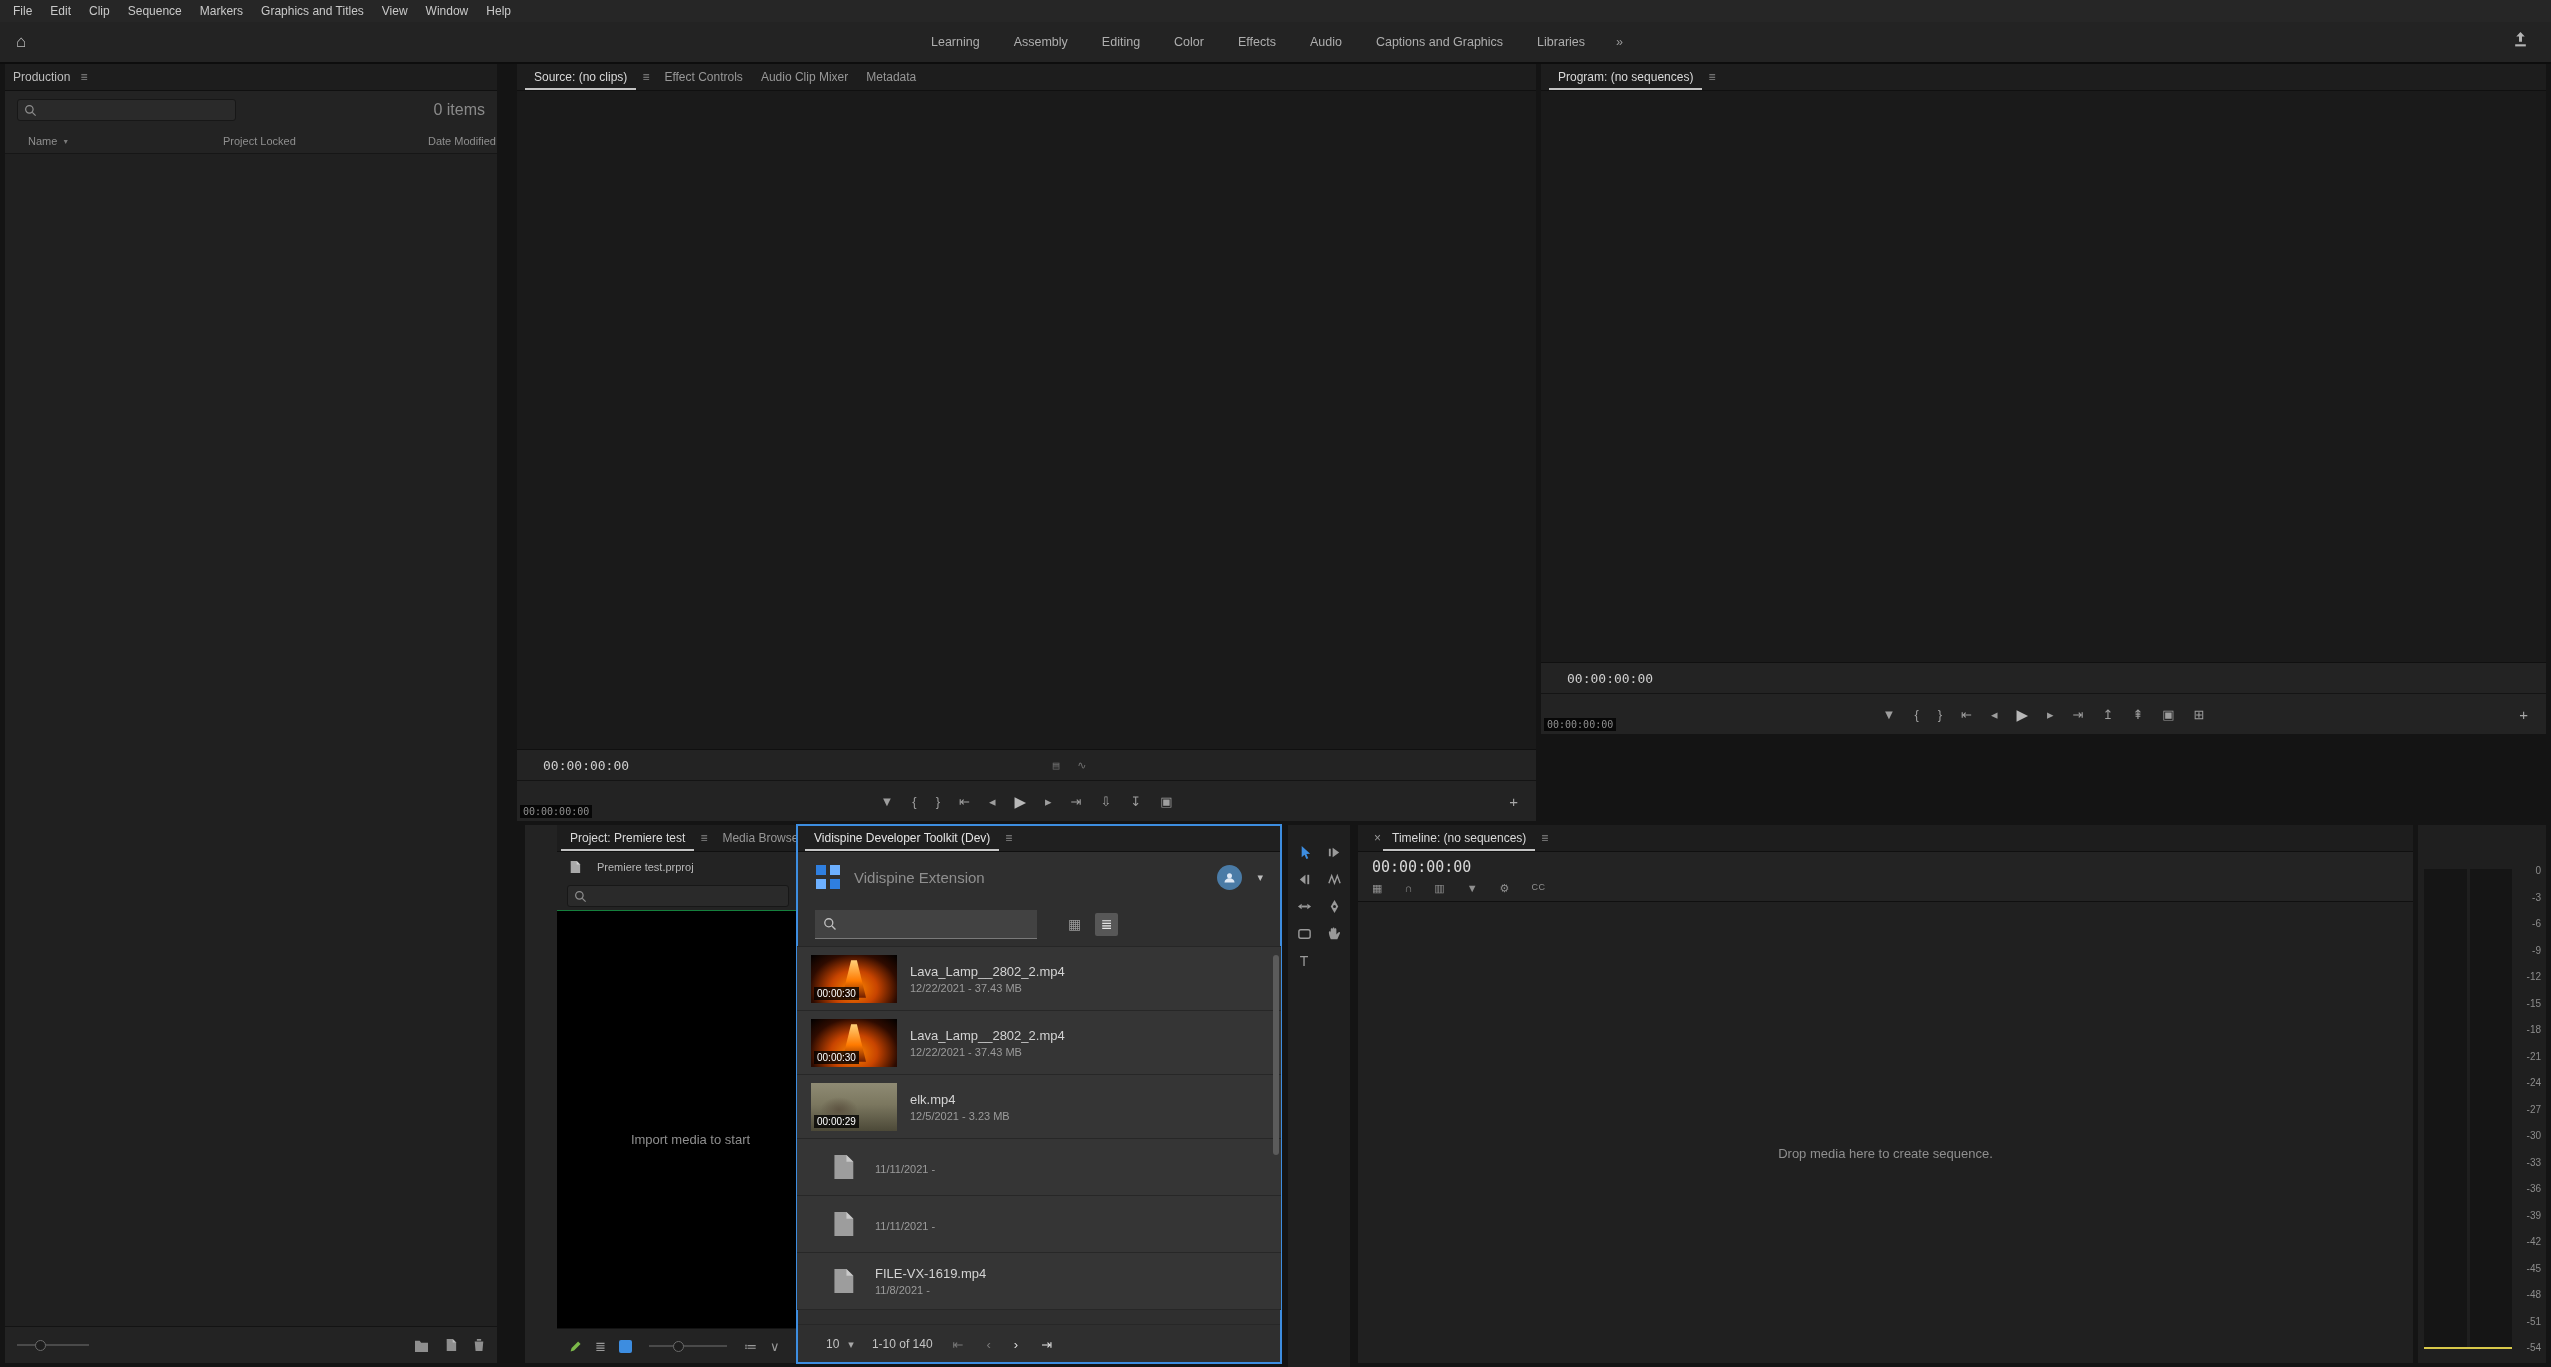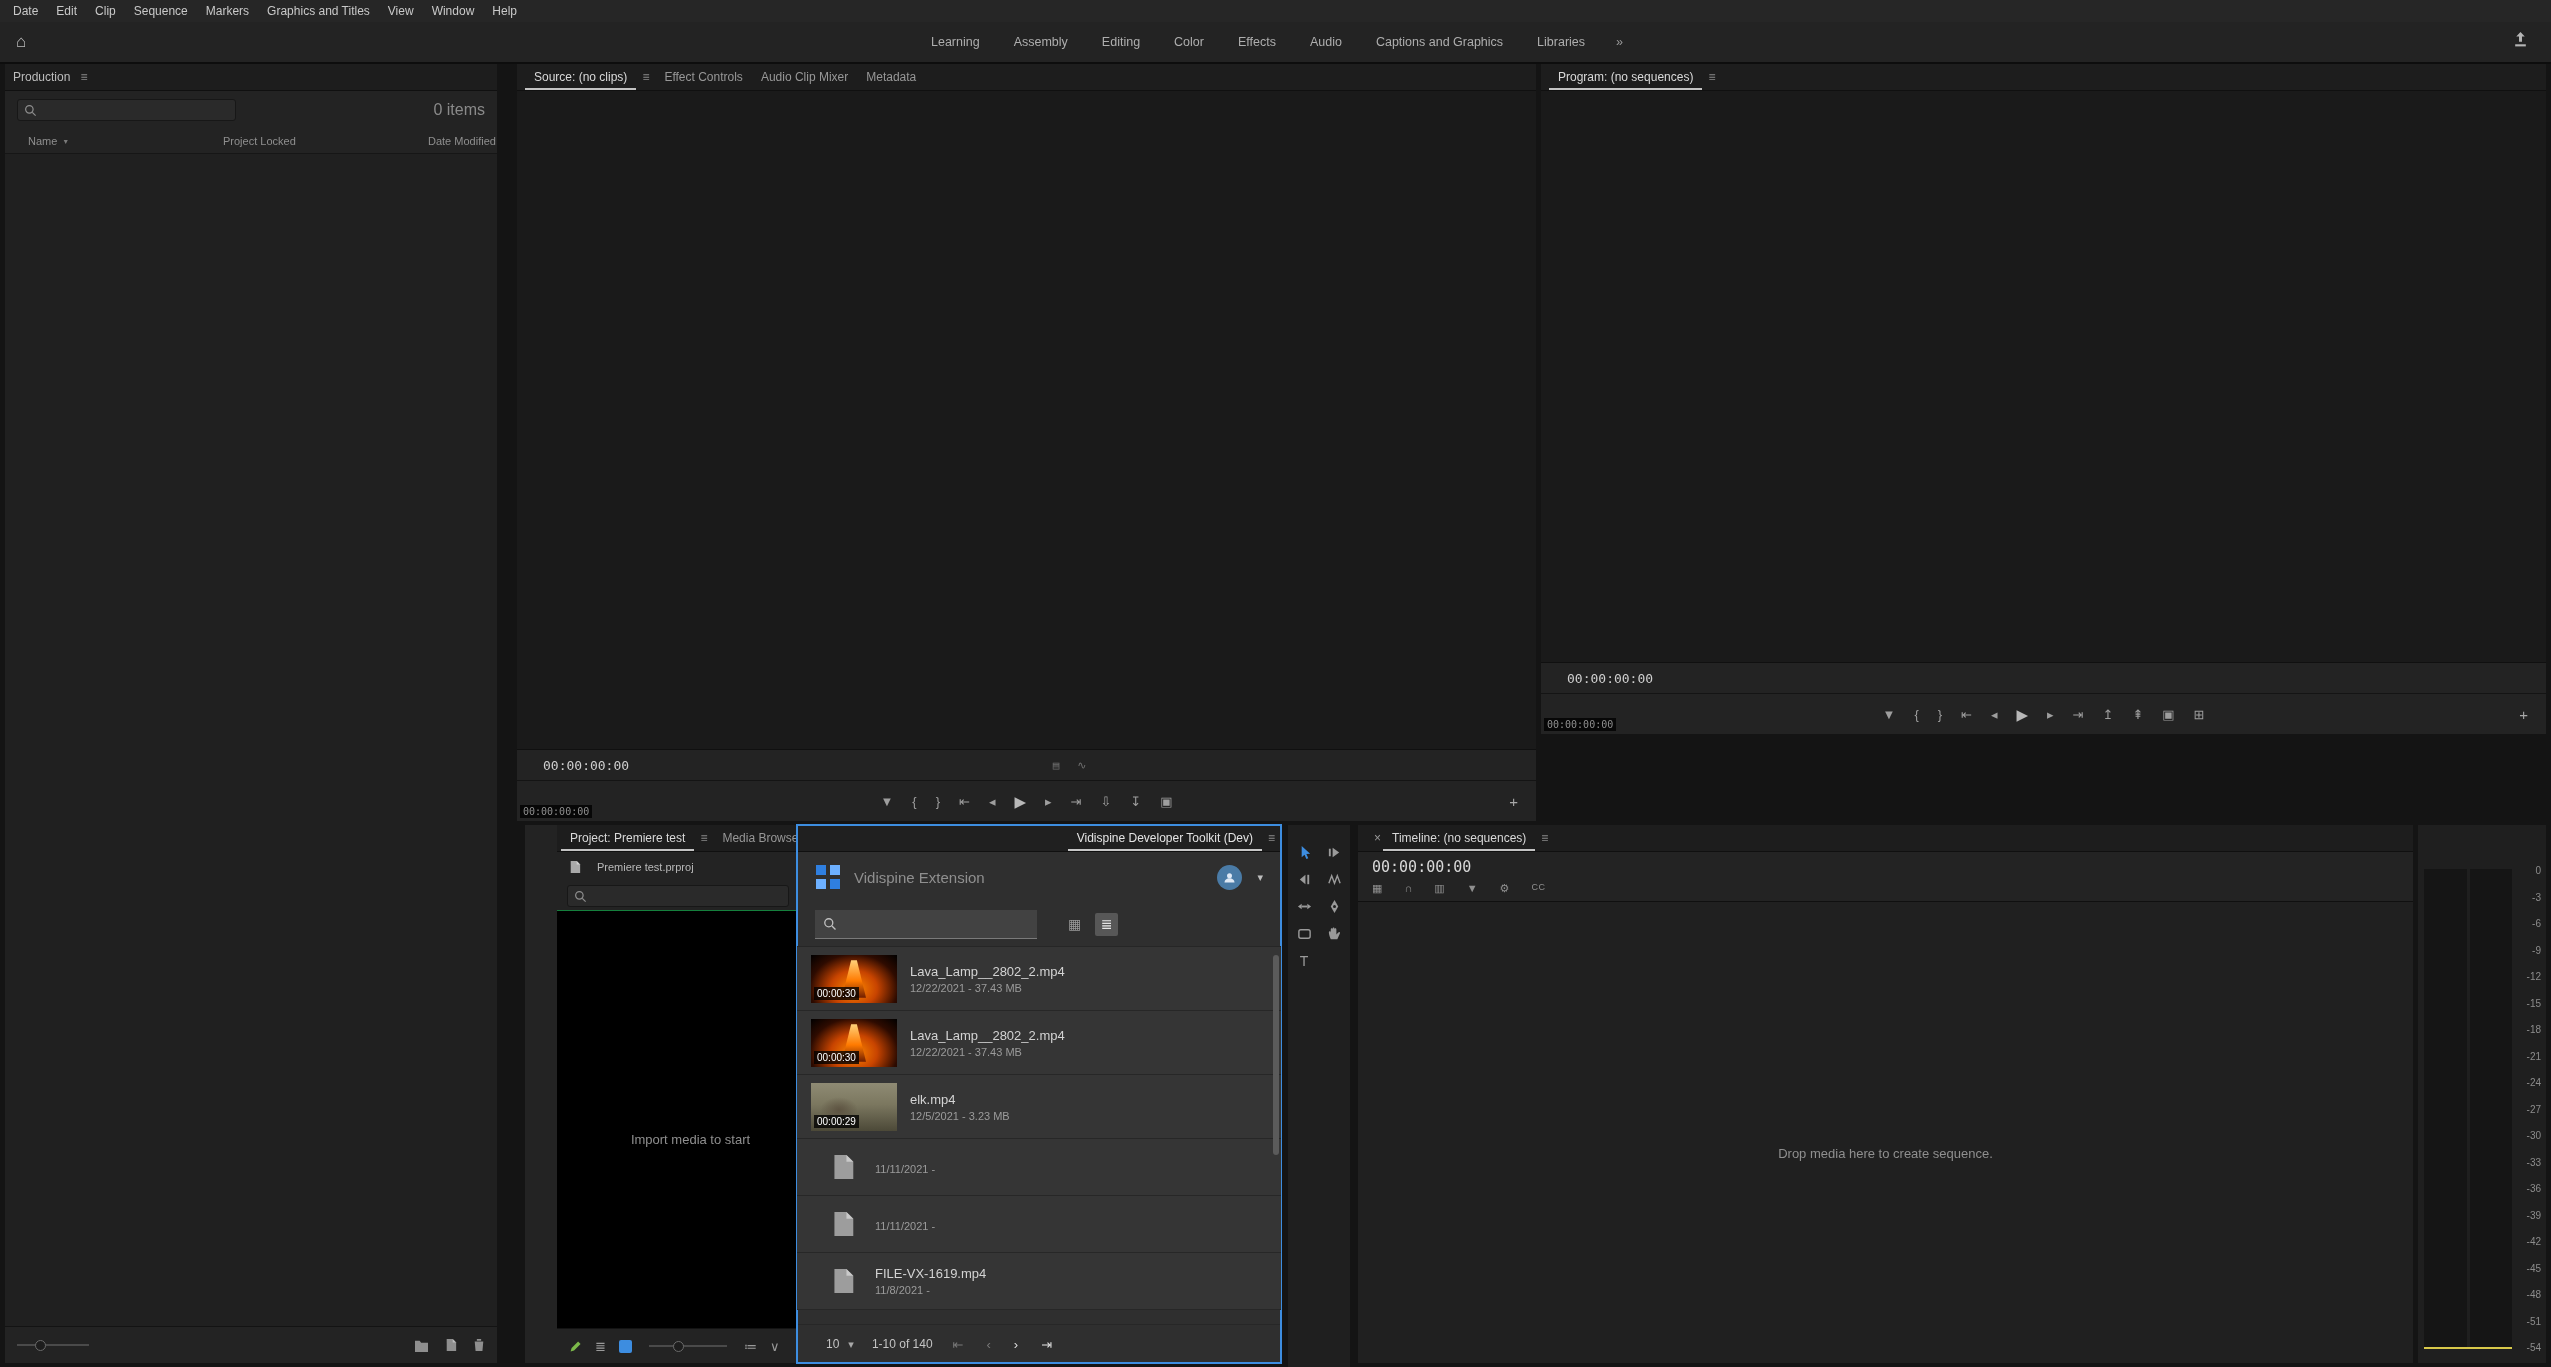--- a/index.html
+++ b/index.html
@@ -80,21 +80,21 @@
              align-items:center;padding:0 12px;gap:13px;font-size:13px;color:#9a9a9a;}
   .viewblue{width:13px;height:13px;background:#3d8de0;border-radius:2px;display:inline-block;}
   .minislider{width:78px;height:12px;position:relative;margin:0 4px;}
   .minislider .ztrack{position:absolute;left:0;right:0;top:5px;height:2px;background:#4a4a4a;}
   .minislider .zknob{position:absolute;left:24px;top:1px;width:9px;height:9px;border-radius:50%;
                      background:#1d1d1d;border:1px solid #6a6a6a;}
 
   
   .panel.vidispine{left:797px;top:825px;width:484px;height:538px;background:#2f2f2f;
                    outline:2px solid #3d8de0;outline-offset:-1px;}
-  .panel.vidispine .tabs{background:#202020;justify-content:flex-end;}
+  .panel.vidispine .tabs{background:#202020;}
   .panel.vidispine .tab.active{color:#e4e4e4;box-shadow:inset 0 -2px 0 #c8c8c8;}
   .vheader{height:50px;min-height:50px;display:flex;align-items:center;padding:0 18px;gap:13px;}
   .vbrand{font-size:15px;color:#8f8f8f;flex:1;}
   .avatar{width:25px;height:25px;border-radius:50%;background:#4a7ba6;display:flex;
           align-items:center;justify-content:center;}
   .acaret{color:#bdbdbd;font-size:11px;margin-left:2px;}
   .vsearchrow{height:44px;min-height:44px;display:flex;align-items:center;padding:0 18px;}
   .vsearch{width:206px;height:28px;background:#424242;border-bottom:1px solid #7a7a7a;
            display:flex;align-items:center;gap:7px;padding:0 8px;}
   .vsearch input{background:transparent;border:none;outline:none;color:#d0d0d0;width:100%;
@@ -155,21 +155,21 @@
            font-size:10px;color:#8c8c8c;}
 
   svg{display:block;}
 </style>
 </head>
 <body>
 
 <div id="app">
 
   <div class="menubar">
-    <span class="mi">Date</span>
+    <span class="mi">File</span>
     <span class="mi">Edit</span>
     <span class="mi">Clip</span>
     <span class="mi">Sequence</span>
     <span class="mi">Markers</span>
     <span class="mi">Graphics and Titles</span>
     <span class="mi">View</span>
     <span class="mi">Window</span>
     <span class="mi">Help</span>
   </div>
 

